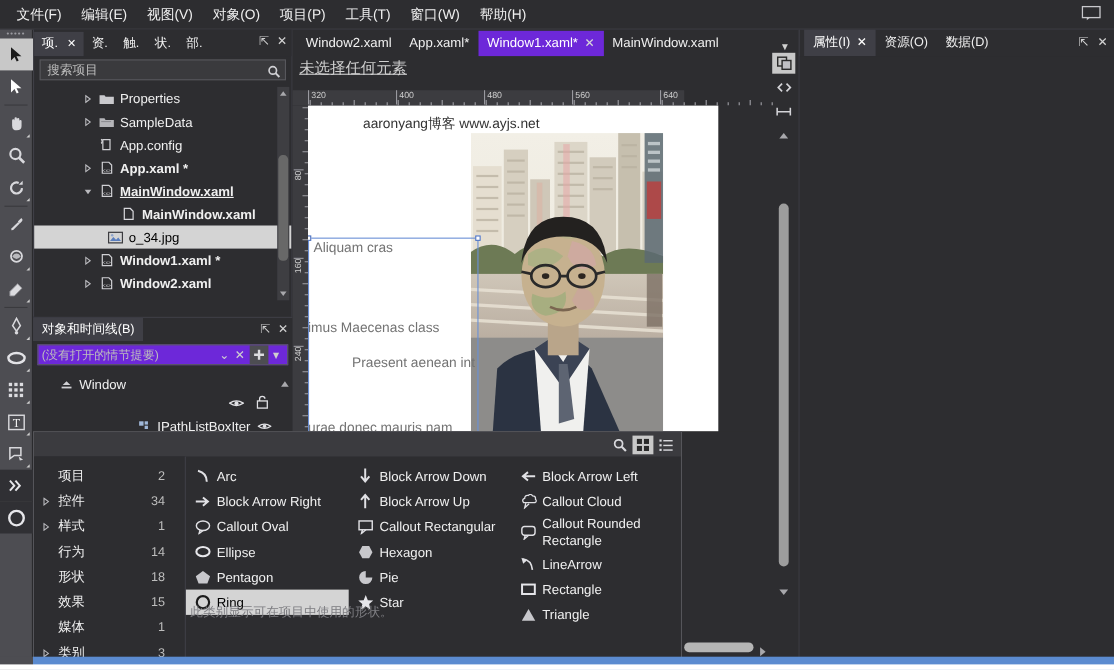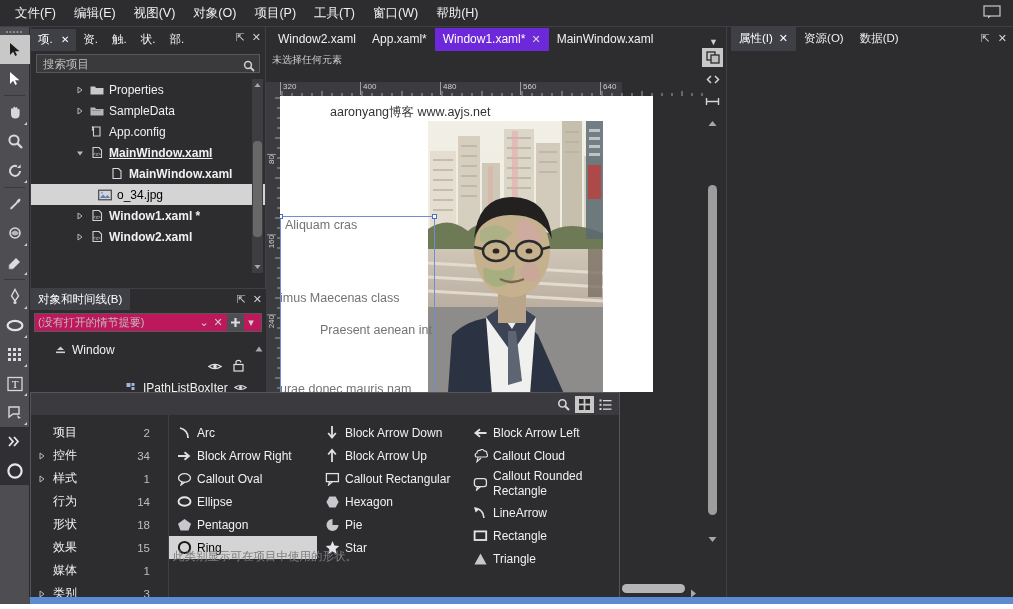--- a/index.html
+++ b/index.html
@@ -84,21 +84,21 @@
   .tree-scroll .up, .tree-scroll .dn { height:12px; display:flex; align-items:center; justify-content:center;}
   .tree-scroll .thumb { position:absolute; top:62px; left:1px; width:9px; height:96px; background:#686868; border-radius:4px;}
 
   
   .objpanel {
     position: absolute; left: 30px; top: 288px; width: 236px; height: 104px;
     background: #2d2d30; border-top:1px solid #3f3f46;
   }
   .obj-tabstrip { height:21px; display:flex; align-items:center; position:relative; }
   .obj-tab { background:#3f3f46; color:#fff; font-size:11.5px; padding:3px 8px; }
-  .sbrow { margin: 3px 4px 0 4px; height: 19px; background: #be185d; border:1px solid #57575c;
+  .sbrow { margin: 3px 4px 0 4px; height: 19px; background: #6d28d9; border:1px solid #57575c;
            display:flex; align-items:center; padding:0 3px; font-size:11px; color:#bdbdbd;}
   .sbrow .grow { flex:1; }
   .sb-btn { width:14px; text-align:center; color:#cfcfcf; font-size:11px; }
   .sb-plus { width:17px; height:17px; background:#4d4d52; display:flex;align-items:center;justify-content:center;margin-left:2px;}
   .objtree { position:relative; margin-top:5px; font-size:12px; }
   .objrow { height:20px; display:flex; align-items:flex-end; padding-left:6px;margin-left:16px; }
   .objrow .oicon { width:16px; display:flex; align-items:center; justify-content:center; }
   .eyelock { position:absolute; right:22px; top:22px; display:flex; gap:11px; align-items:center; }
   .objchild { position:absolute; left:96px; top:44px; display:flex; align-items:center; font-size:12px;}
   .obj-upscroll { position:absolute; right:3px; top:4px; }
@@ -106,21 +106,21 @@
   
   .center {
     position:absolute; left:266px; top:27px; width:460px; height:365px;
     background:#2d2d30;
   }
   .doctabs { height:24px; display:flex; align-items:flex-end; padding-left:4px; }
   .dtab { font-size:12px; padding:4px 8px 5px 8px; color:#f0f0f0; white-space:nowrap; }
   .dtab.active { background:#6d28d9; color:#ffffff; display:flex; align-items:center; gap:6px; }
   .dtab .x { font-size:11px; color:#d8d8d8; }
   .doctabs .chev { margin-left:auto; padding:4px 8px; font-size:9px; color:#d0d0d0; }
-  .selstatus { font-size:10px; color:#cfcfcf; padding: 2px 0 1px 6px; height:19px; }
+  .selstatus { font-size:14px; color:#cfcfcf; padding: 2px 0 1px 6px; height:19px;text-decoration:underline; }
 
   .artboard-wrap { position:absolute; left:0; top:45px; width:460px; height:320px; }
   .ruler-h { position:absolute; left:14px; top:10px; width:342px; height:14px; background:#3c3c40; }
   .ruler-v { position:absolute; left:0px; top:24px; width:14px; height:296px; background:#3c3c40; }
   .ruler-corner { position:absolute; left:0; top:10px; width:14px; height:14px; background:#3c3c40; }
   .rh-label { position:absolute; top:0px; font-size:8px; color:#cfcfcf; padding-left:2px; border-left:1px solid #9a9aa0; height:13px;}
   .rv-label { position:absolute; left:1px; font-size:8px; color:#cfcfcf; writing-mode:vertical-rl; transform:rotate(180deg); border-bottom:1px solid #9a9aa0;}
   .tickbar { position:absolute; bottom:0; left:0; right:0; height:5px; }
 
   .canvas {
@@ -380,20 +380,34 @@
       <div class="trow" style="padding-left:56px;">
         <div class="ticon">
             <svg width="14" height="13" viewBox="0 0 14 13">
               <path d="M3.5 2 L10 2 L10 11 L3.5 11 Z" fill="none" stroke="#d0d0d4" stroke-width="1.1"></path>
               <path d="M2 1.5 q2 2 0 4" fill="none" stroke="#d0d0d4" stroke-width="1.1"></path>
             </svg>
           </div>
         <div class="tlabel">App.config</div>
       </div>
 
+      <div class="trow" style="padding-left:42px;">
+        <div class="twist">
+            <svg width="8" height="8" viewBox="0 0 8 8">
+              <path d="M2 1 L6 4 L2 7 Z" fill="none" stroke="#b9b9bd" stroke-width="1"></path>
+            </svg>
+          </div>
+        <div class="ticon">
+            <svg width="14" height="13" viewBox="0 0 14 13">
+              <path d="M3 1.5 L9 1.5 L11.5 4 L11.5 11.5 L3 11.5 Z" fill="none" stroke="#d0d0d4" stroke-width="1.1"></path>
+              <text x="7" y="10" font-size="4.5" fill="#d0d0d4" text-anchor="middle" font-family="Liberation Sans, sans-serif">&lt;x&gt;</text>
+            </svg>
+          </div>
+        <div class="tlabel bold">App.xaml *</div>
+      </div>
 
       <div class="trow" style="padding-left:42px;">
         <div class="twist">
             <svg width="8" height="8" viewBox="0 0 8 8">
               <path d="M1 2.5 L7 2.5 L4 6.5 Z" fill="#b9b9bd"></path>
             </svg>
           </div>
         <div class="ticon">
             <svg width="14" height="13" viewBox="0 0 14 13">
               <path d="M3 1.5 L9 1.5 L11.5 4 L11.5 11.5 L3 11.5 Z" fill="none" stroke="#d0d0d4" stroke-width="1.1"></path>

